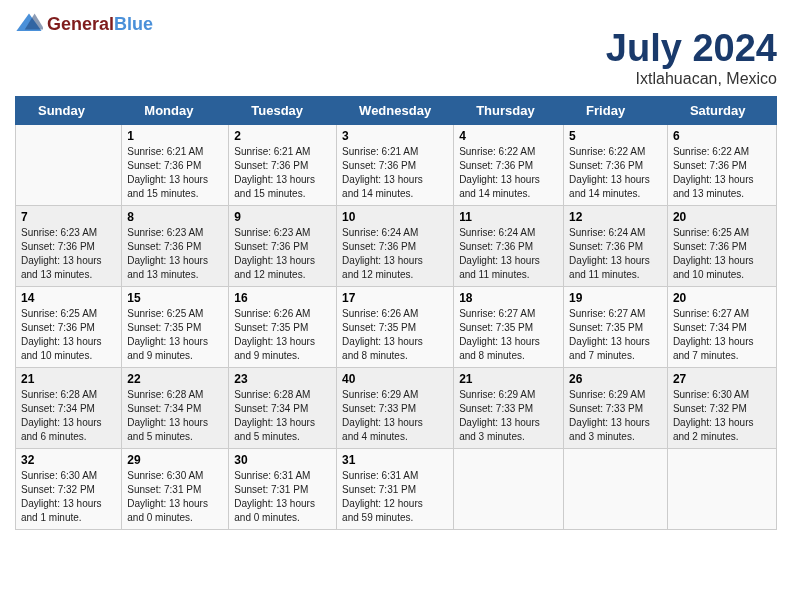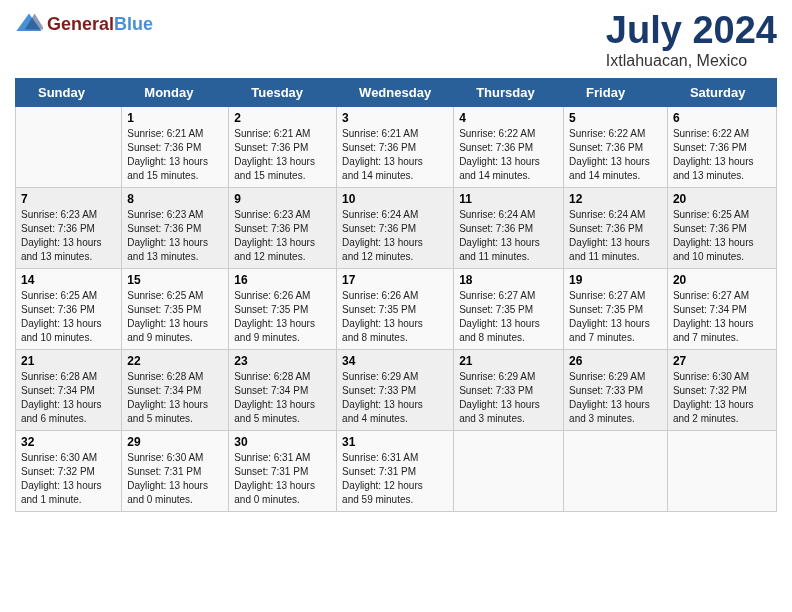--- a/index.html
+++ b/index.html
@@ -27,21 +27,22 @@
       color: #1a3a6b;
     }
     .logo-text span {
       color: #7f1d1d;
     }
     .logo-icon {
       width: 28px;
       height: 28px;
     }
     .title-area {
-      text-align: left;
+      text-align: right;
+      margin-top: 18px;
     }
     .main-title {
       font-size: 38px;
       font-weight: bold;
       color: #1a3a6b;
       line-height: 1.1;
     }
     .subtitle {
       font-size: 16px;
       color: #333;
@@ -280,21 +281,21 @@
 and 5 minutes.</div>
         </td>
         <td>
           <span class="day-num">23</span>
           <div class="day-info" style="white-space: pre-line;">Sunrise: 6:28 AM
 Sunset: 7:34 PM
 Daylight: 13 hours
 and 5 minutes.</div>
         </td>
         <td>
-          <span class="day-num">34</span>
+          <span class="day-num">40</span>
           <div class="day-info" style="white-space: pre-line;">Sunrise: 6:29 AM
 Sunset: 7:33 PM
 Daylight: 13 hours
 and 4 minutes.</div>
         </td>
         <td>
           <span class="day-num">21</span>
           <div class="day-info" style="white-space: pre-line;">Sunrise: 6:29 AM
 Sunset: 7:33 PM
 Daylight: 13 hours

